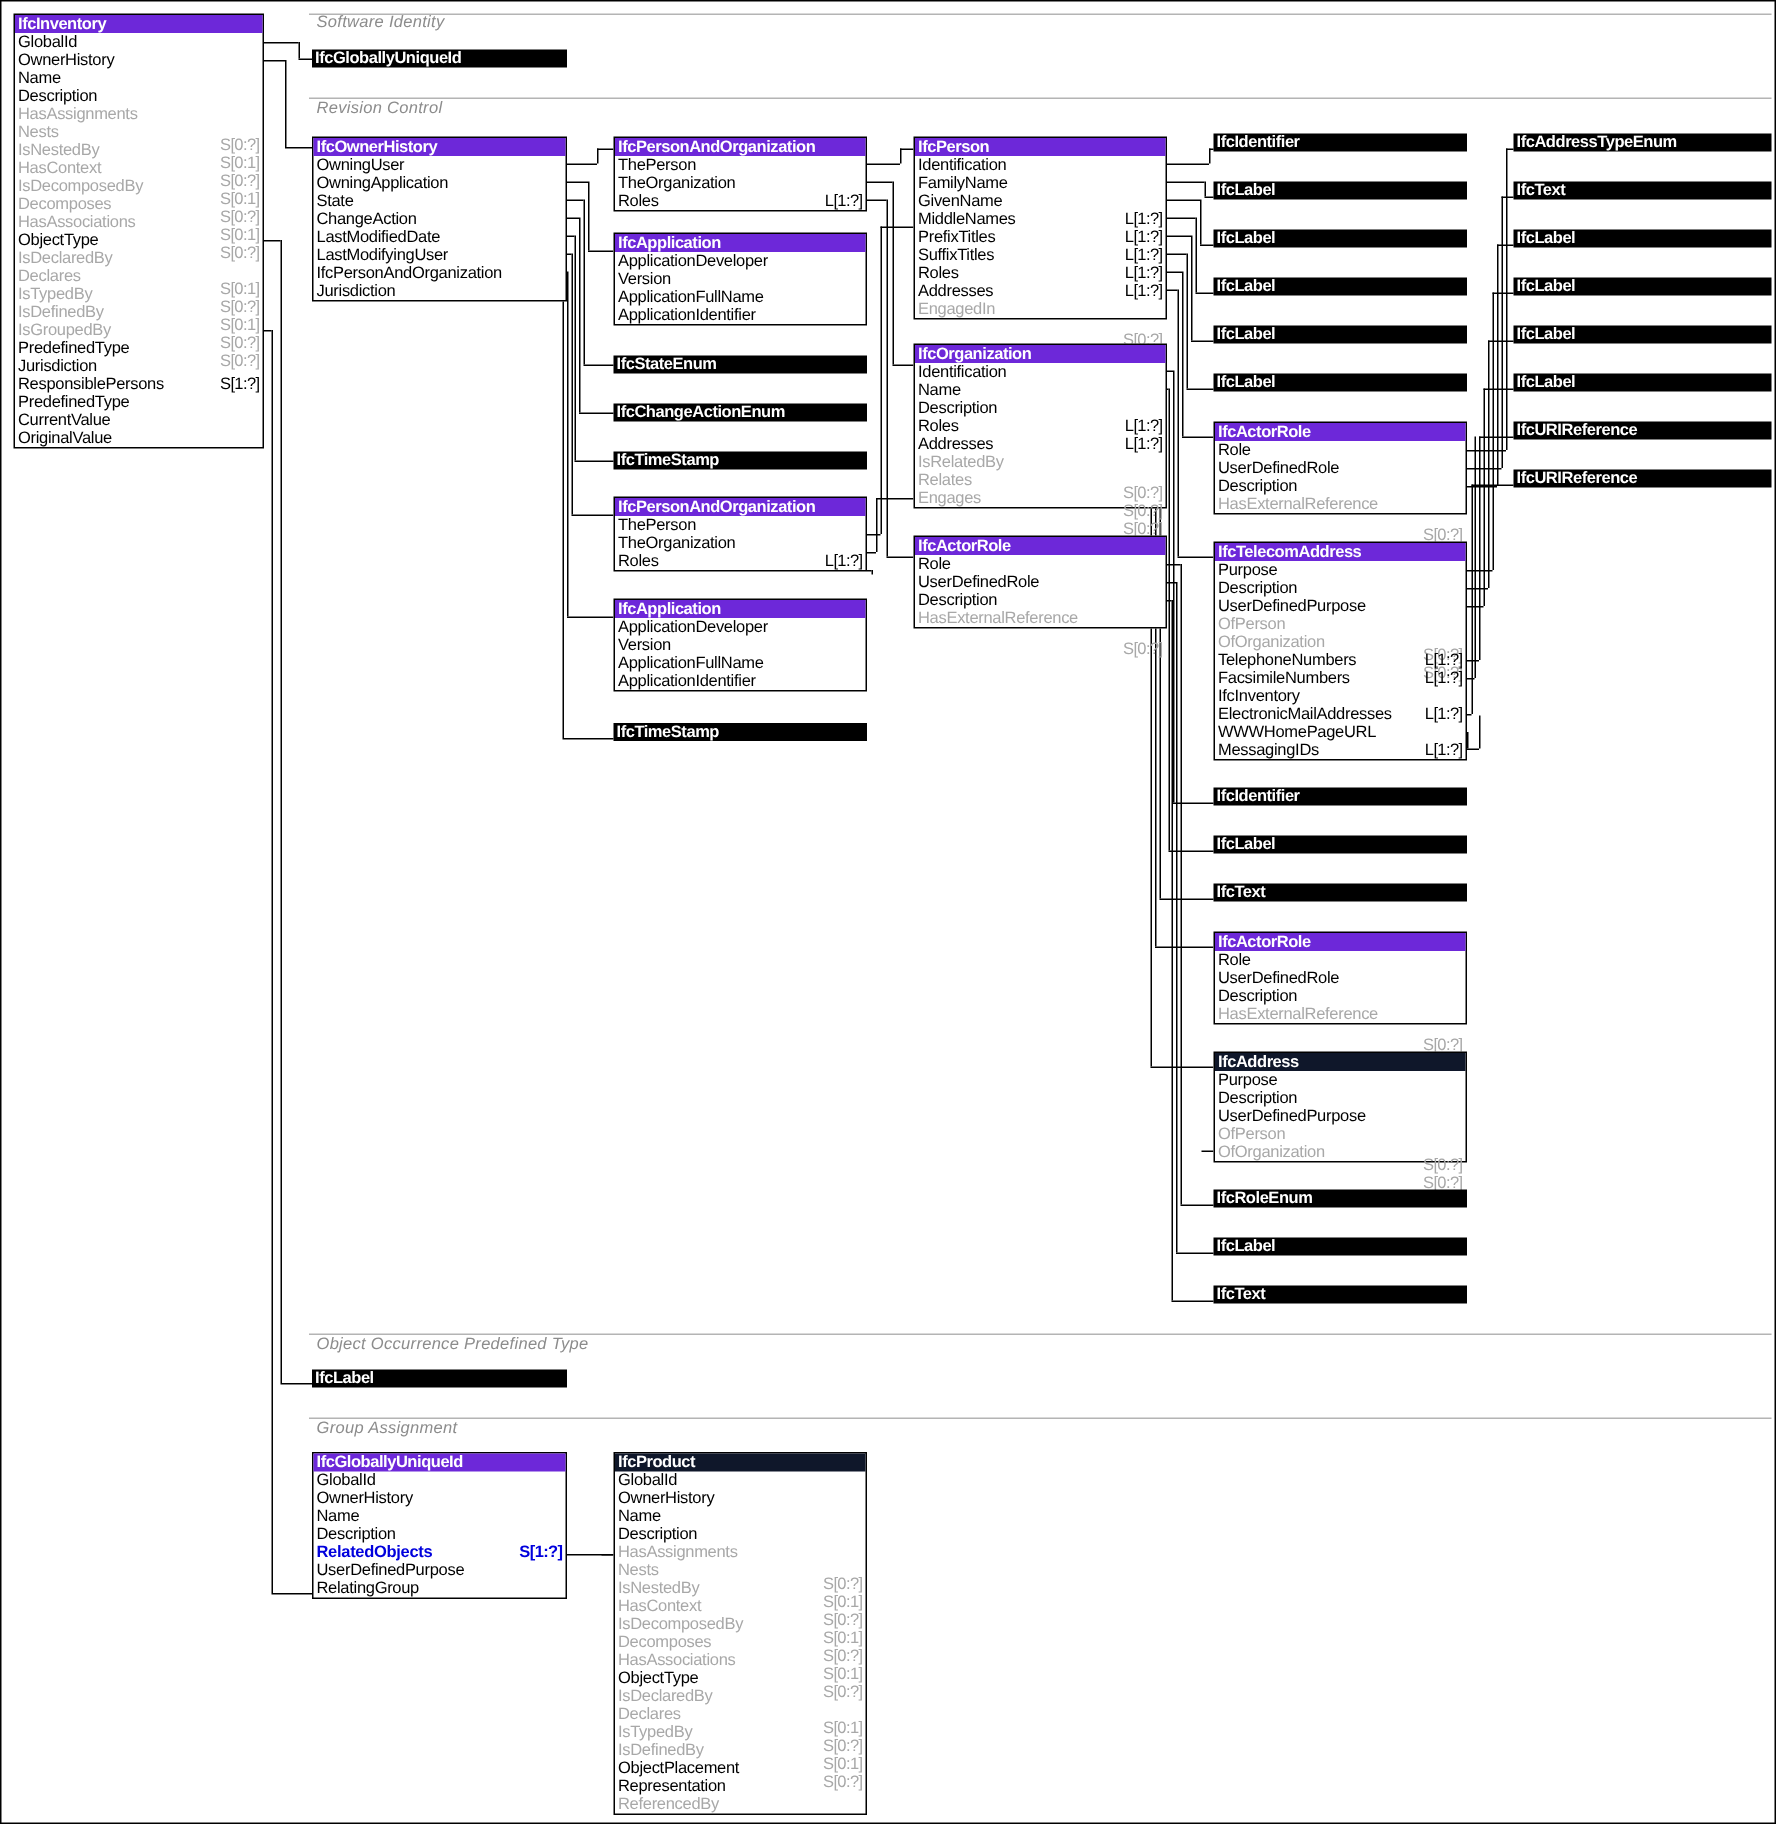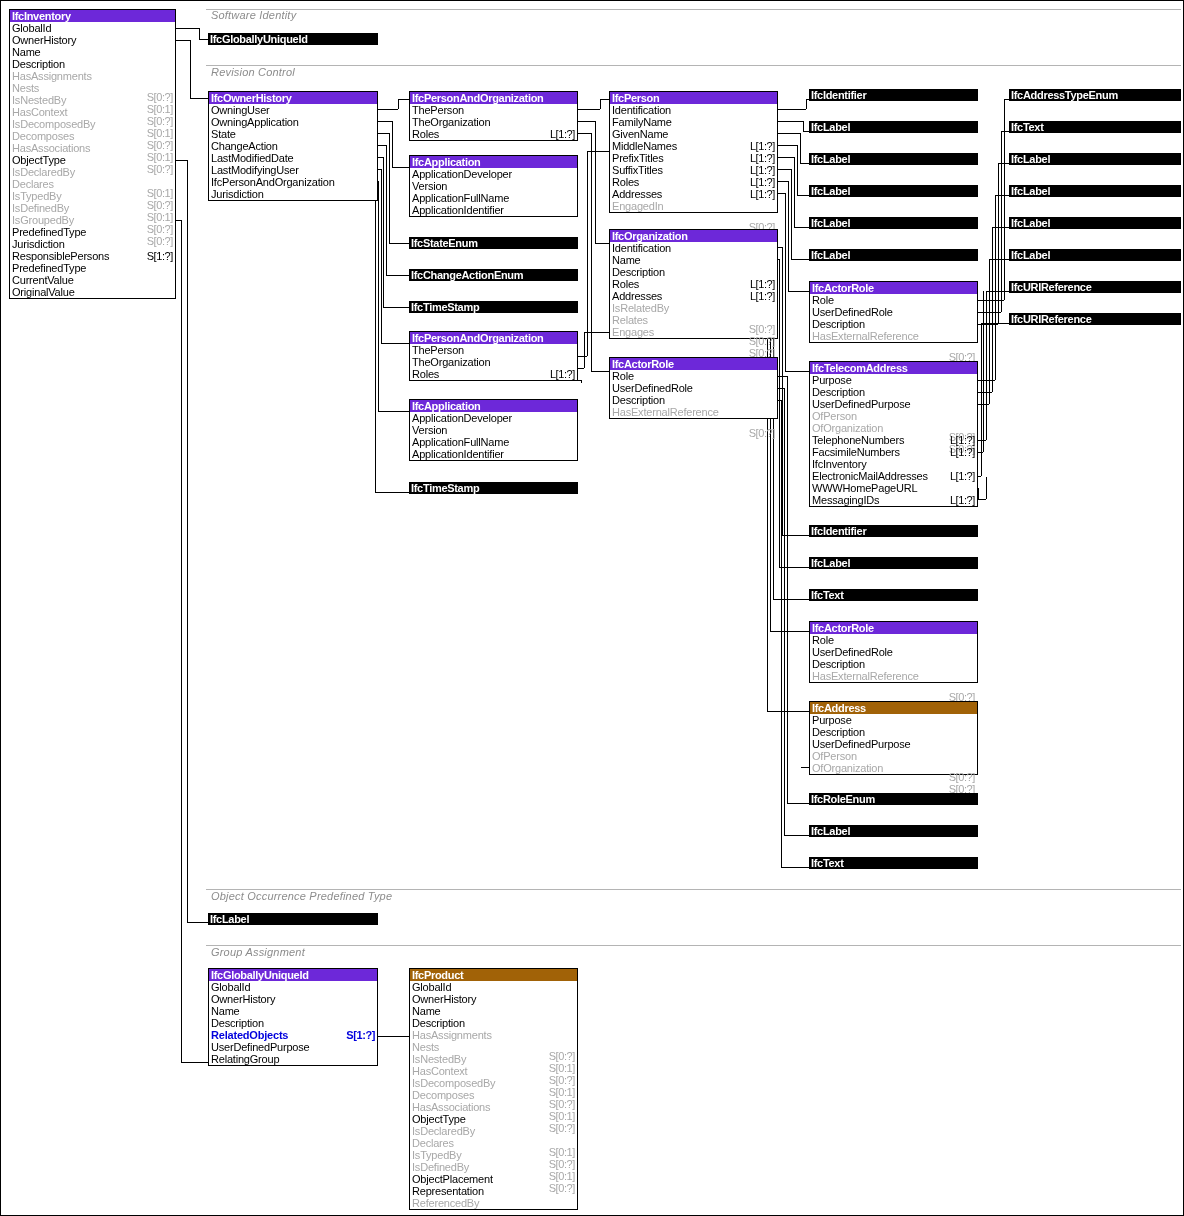--- a/index.html
+++ b/index.html
@@ -26,21 +26,21 @@
     color:#ffffff;
     font-weight:bold;
     padding:0 2px;
     height:12px;
     line-height:12px;
     font-size:11px;
     white-space:nowrap;
     overflow:hidden;
     letter-spacing:-0.3px;
   }
-  .ent.abstract .hdr{ background:#a16207; color:#ffffff; }
+  .ent.abstract .hdr{ background:#0f172a; color:#ffffff; }
   .ent .rows{ padding:0; }
   .row{
     height:12px;
     line-height:12px;
     position:relative;
     padding:0 2px;
     white-space:nowrap;
     color:#000;
     font-size:11px;
     letter-spacing:-0.2px;

